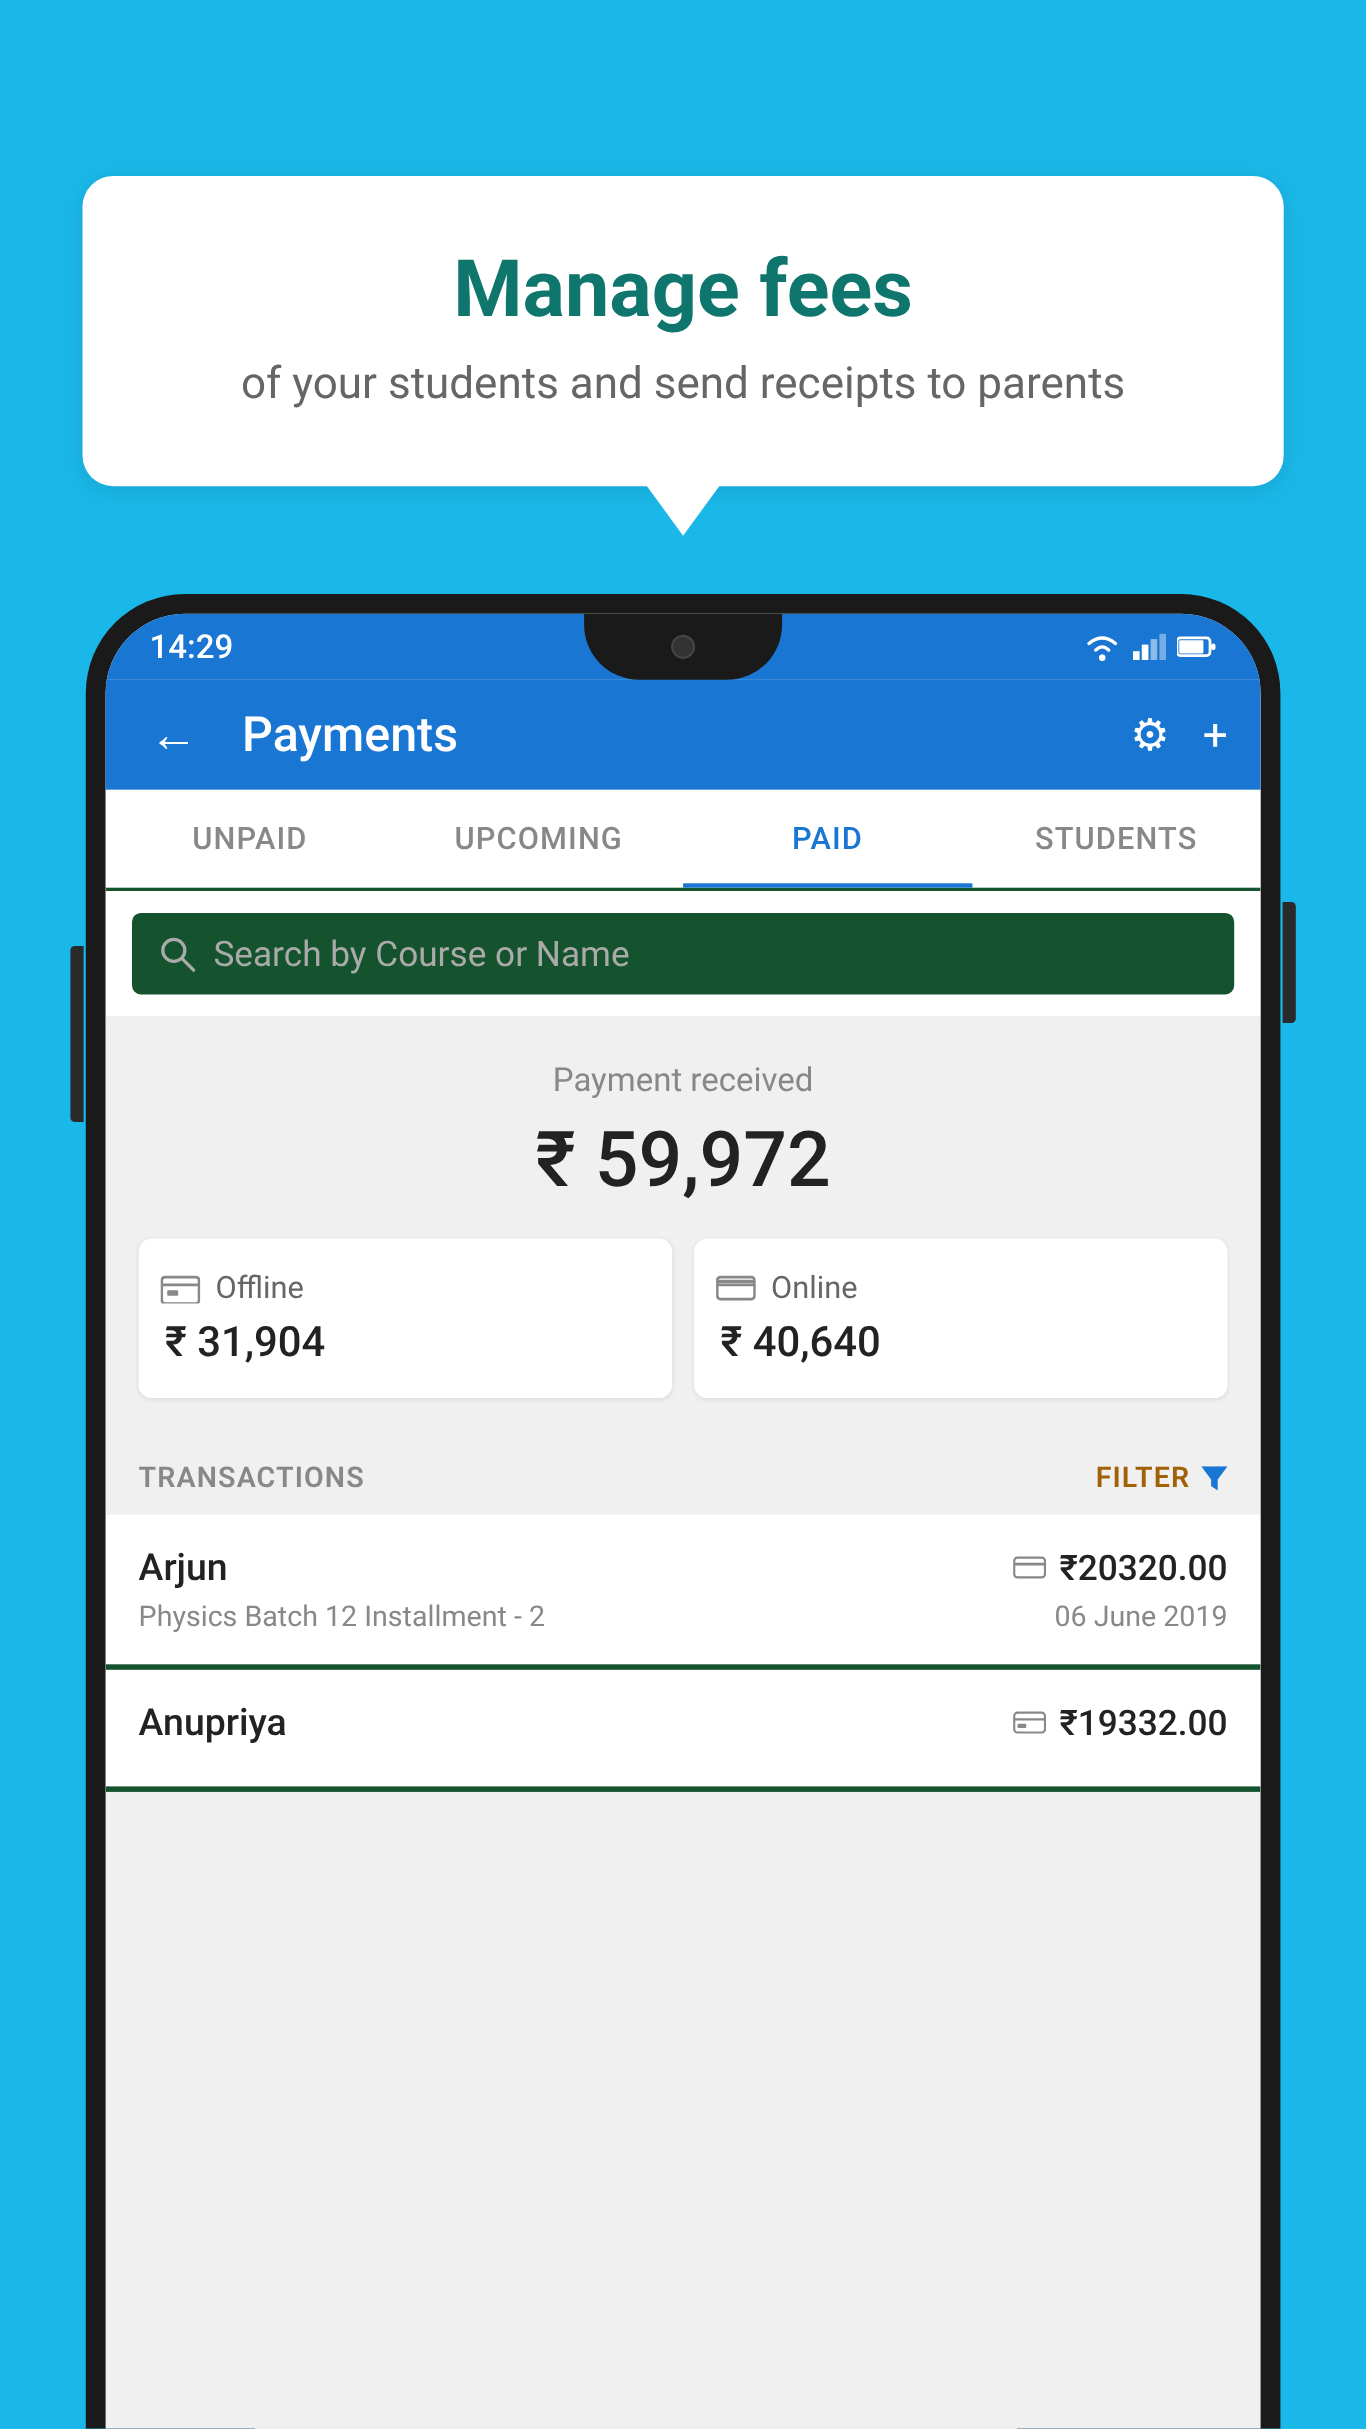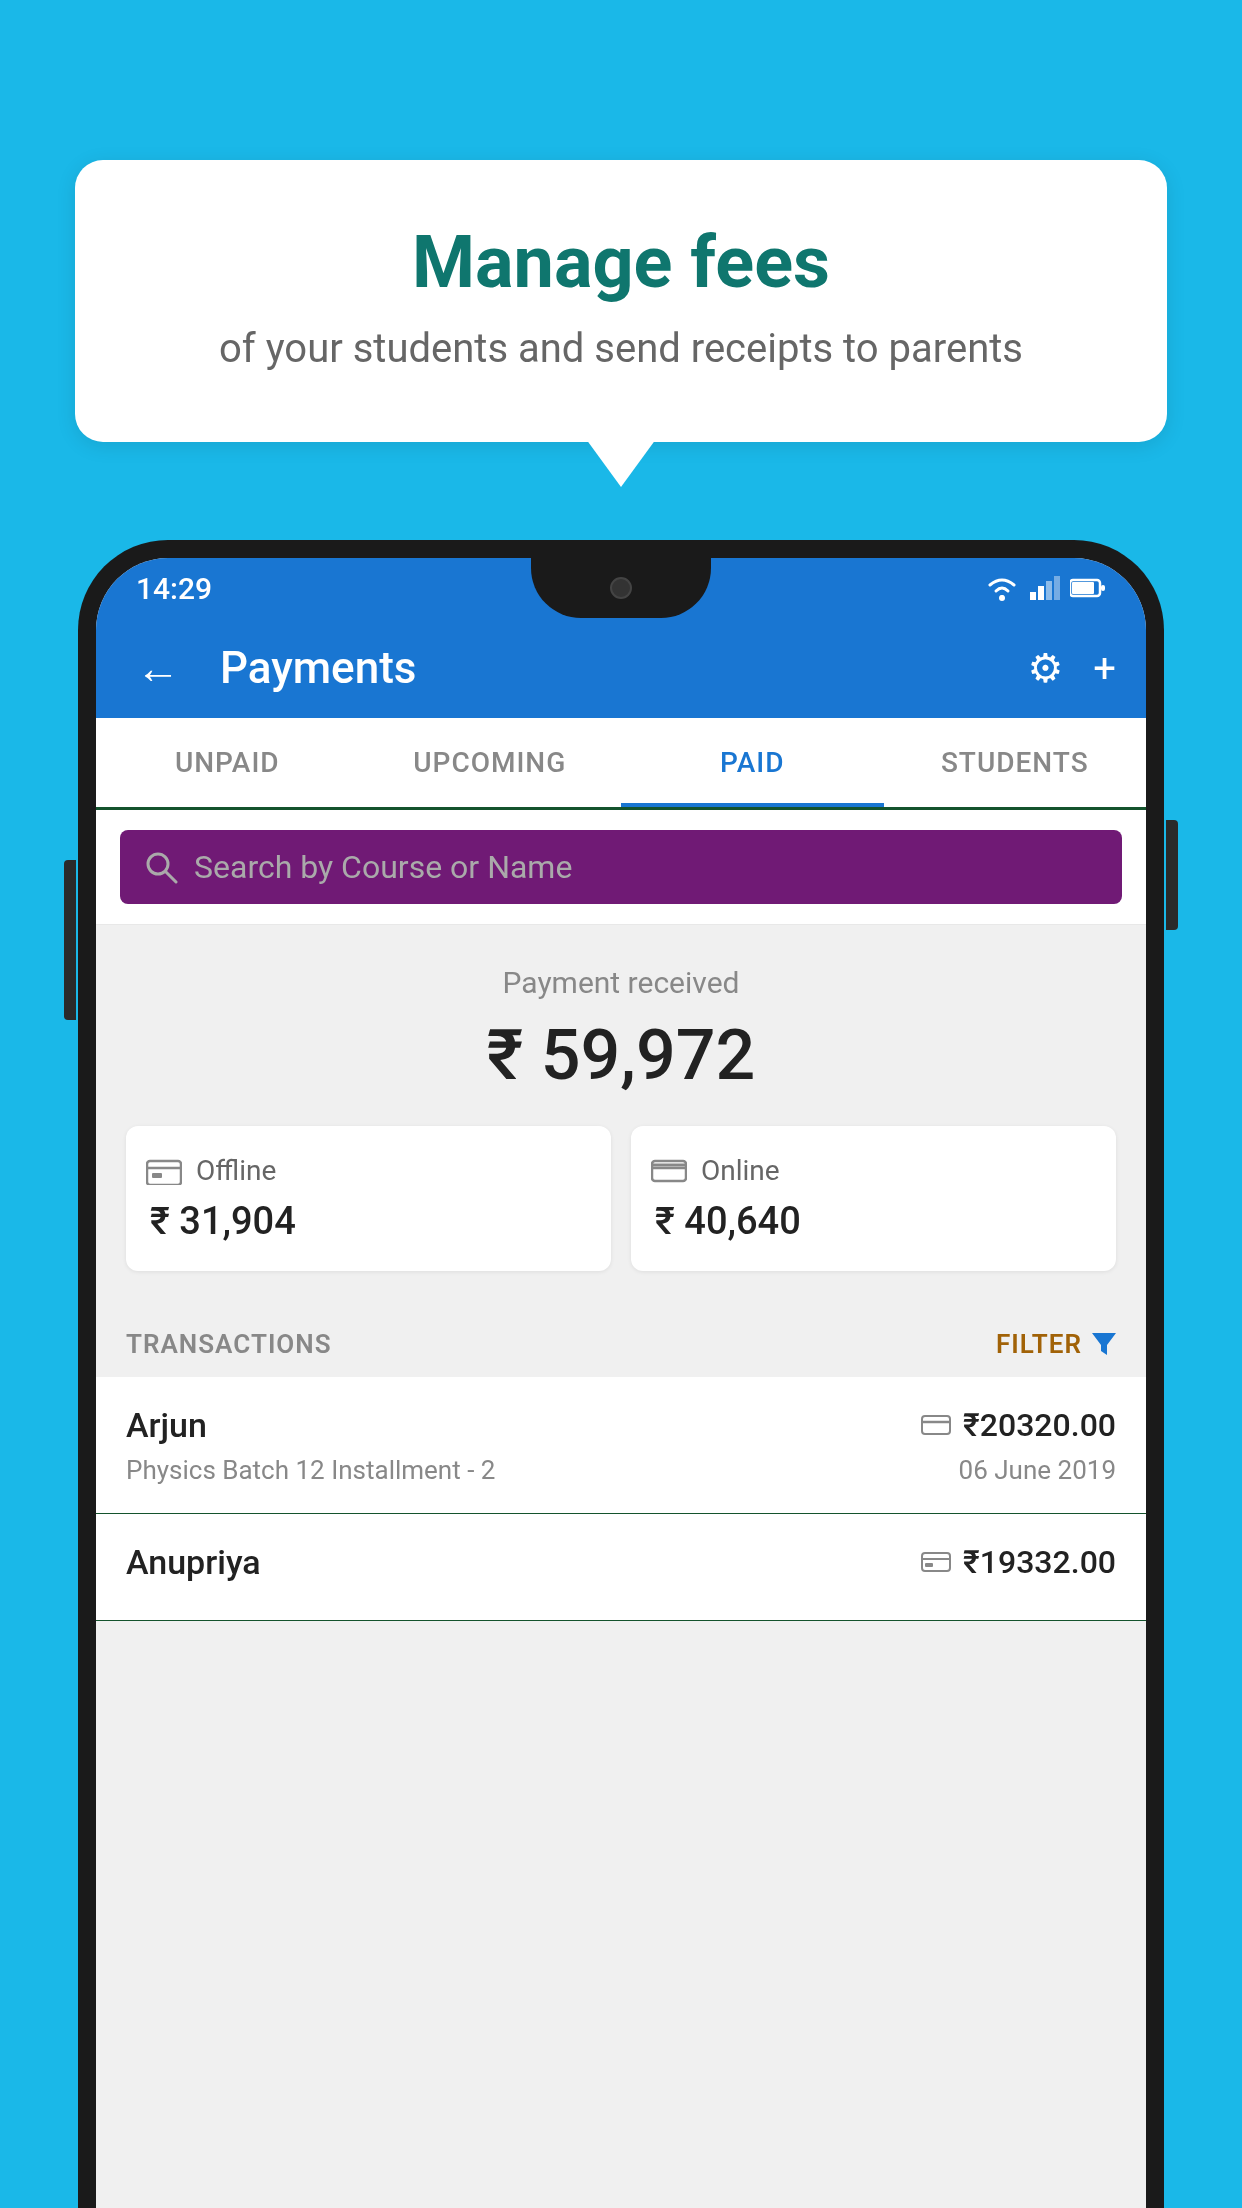--- a/index.html
+++ b/index.html
@@ -202,21 +202,21 @@
       background: #1976d2;
     }
 
     
     .search-container {
       background: white;
       padding: 20px 24px;
       border-bottom: 1px solid #e8e8e8;
     }
     .search-box {
-      background: #701a75;
+      background: #14532d;
       border-radius: 8px;
       display: flex;
       align-items: center;
       padding: 18px 24px;
       gap: 16px;
     }
     .search-placeholder {
       color: #aaa;
       font-size: 32px;
     }
@@ -291,21 +291,21 @@
       letter-spacing: 1px;
       cursor: pointer;
     }
 
     
     .transactions-list {
       background: white;
     }
     .transaction-row {
       padding: 28px 30px;
-      border-bottom: 1px solid #14532d;
+      border-bottom: 5px solid #14532d;
     }
     .transaction-row-top {
       display: flex;
       align-items: center;
       justify-content: space-between;
       margin-bottom: 10px;
     }
     .transaction-name {
       font-size: 34px;
       font-weight: 500;

